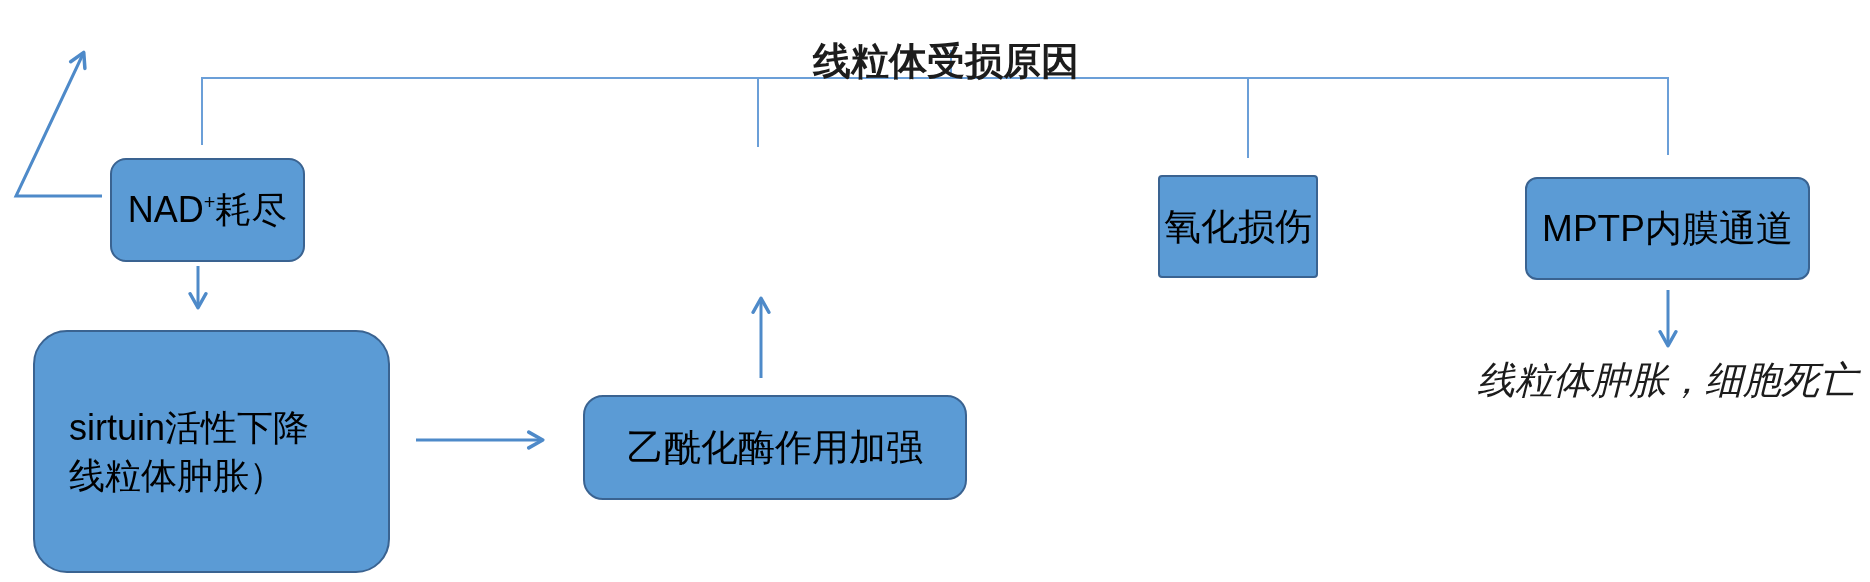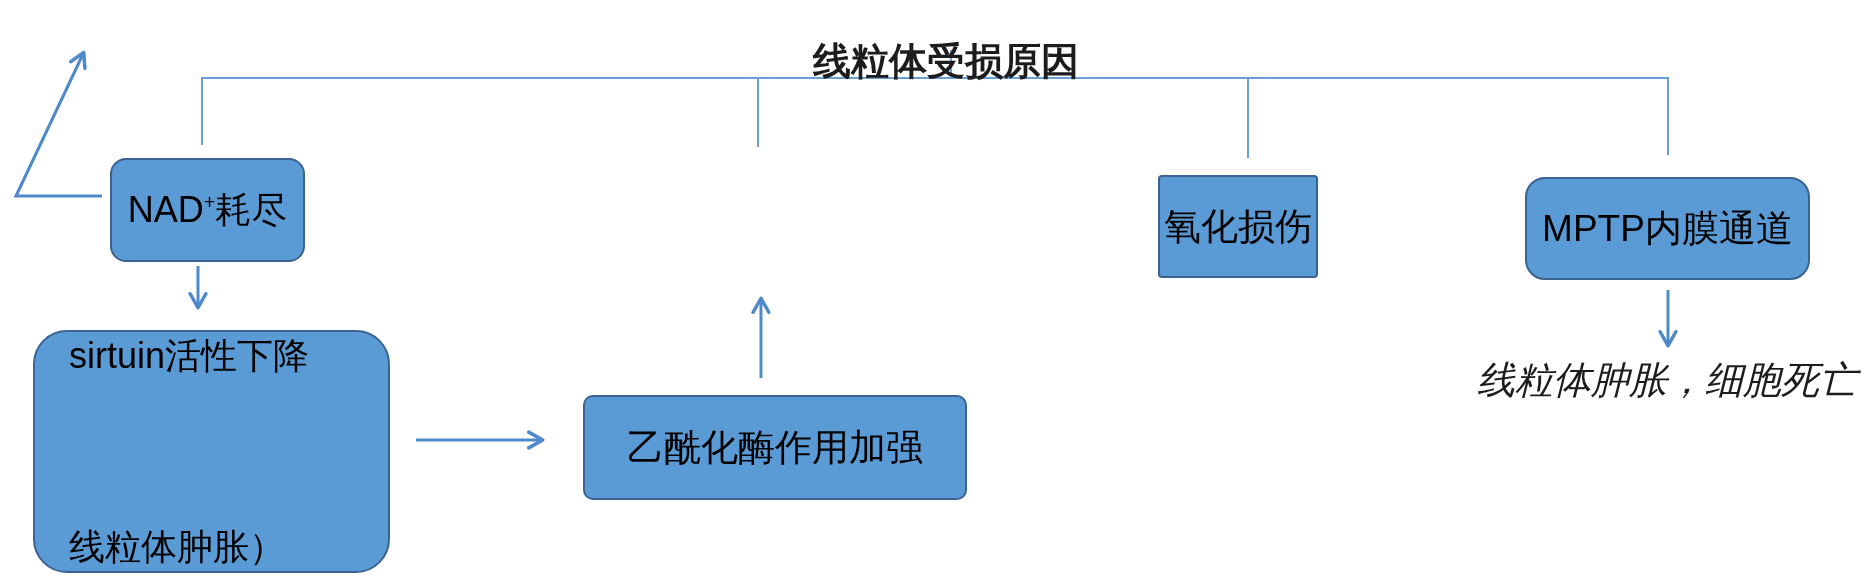--- a/index.html
+++ b/index.html
@@ -35,25 +35,25 @@
     display:flex;align-items:center;justify-content:center;
     font-family:"Liberation Sans", sans-serif;
     font-size:37px;color:#000000;
     text-align:center;
   }
   .box sup{font-size:0.55em;vertical-align:super;line-height:0;}
 
   .box.nad{left:110px;top:158px;width:195px;height:104px;border-radius:16px;font-size:36px;}
   .box.misfolded{left:583px;top:175px;width:385px;height:105px;border-radius:20px;}
   .box.oxidative{left:1158px;top:175px;width:160px;height:103px;border-radius:4px;}
-  .box.mptp{left:1525px;top:177px;width:285px;height:103px;border-radius:20px;}
-  .box.acetylase{left:583px;top:395px;width:384px;height:105px;border-radius:10px;}
+  .box.mptp{left:1525px;top:177px;width:285px;height:103px;border-radius:12px;}
+  .box.acetylase{left:583px;top:395px;width:384px;height:105px;border-radius:20px;}
   .box.sirtuin{
     left:33px;top:330px;width:357px;height:243px;border-radius:34px;
-    flex-direction:column;align-items:flex-start;justify-content:space-between;
+    flex-direction:column;align-items:flex-start;justify-content:center;
     padding-left:34px;text-align:left;font-size:36px;line-height:1.32;
   }
 
   .txt.bioenergy{left:14px;top:1px;}
   .txt.title{left:813px;top:5px;}
   .txt.outcome{left:1477px;top:360px;font-style:italic;}
 </style>
 </head>
 <body>
 

